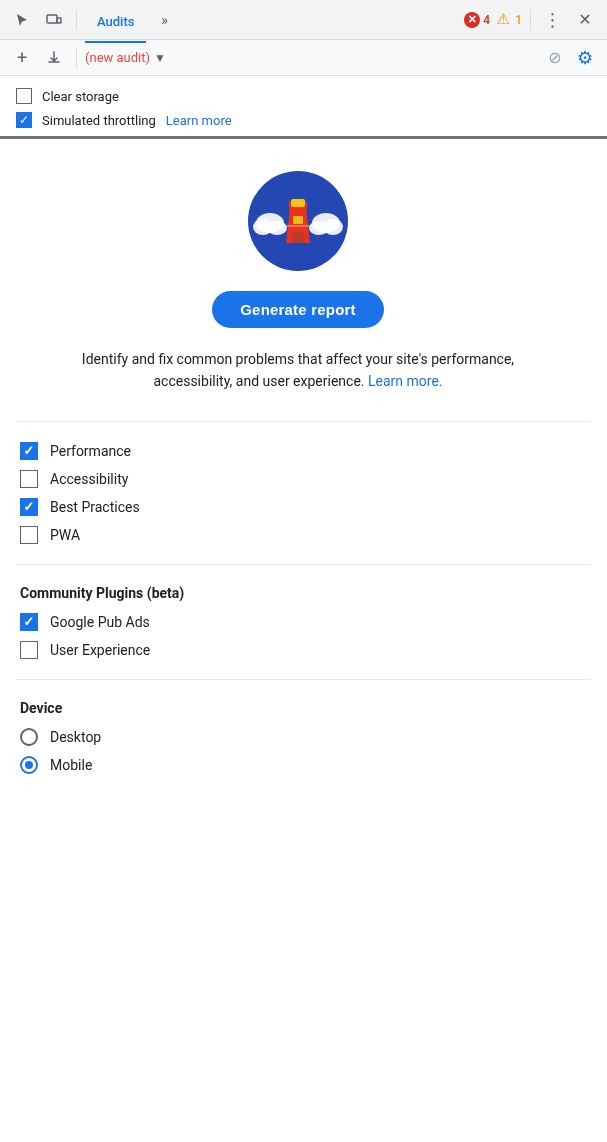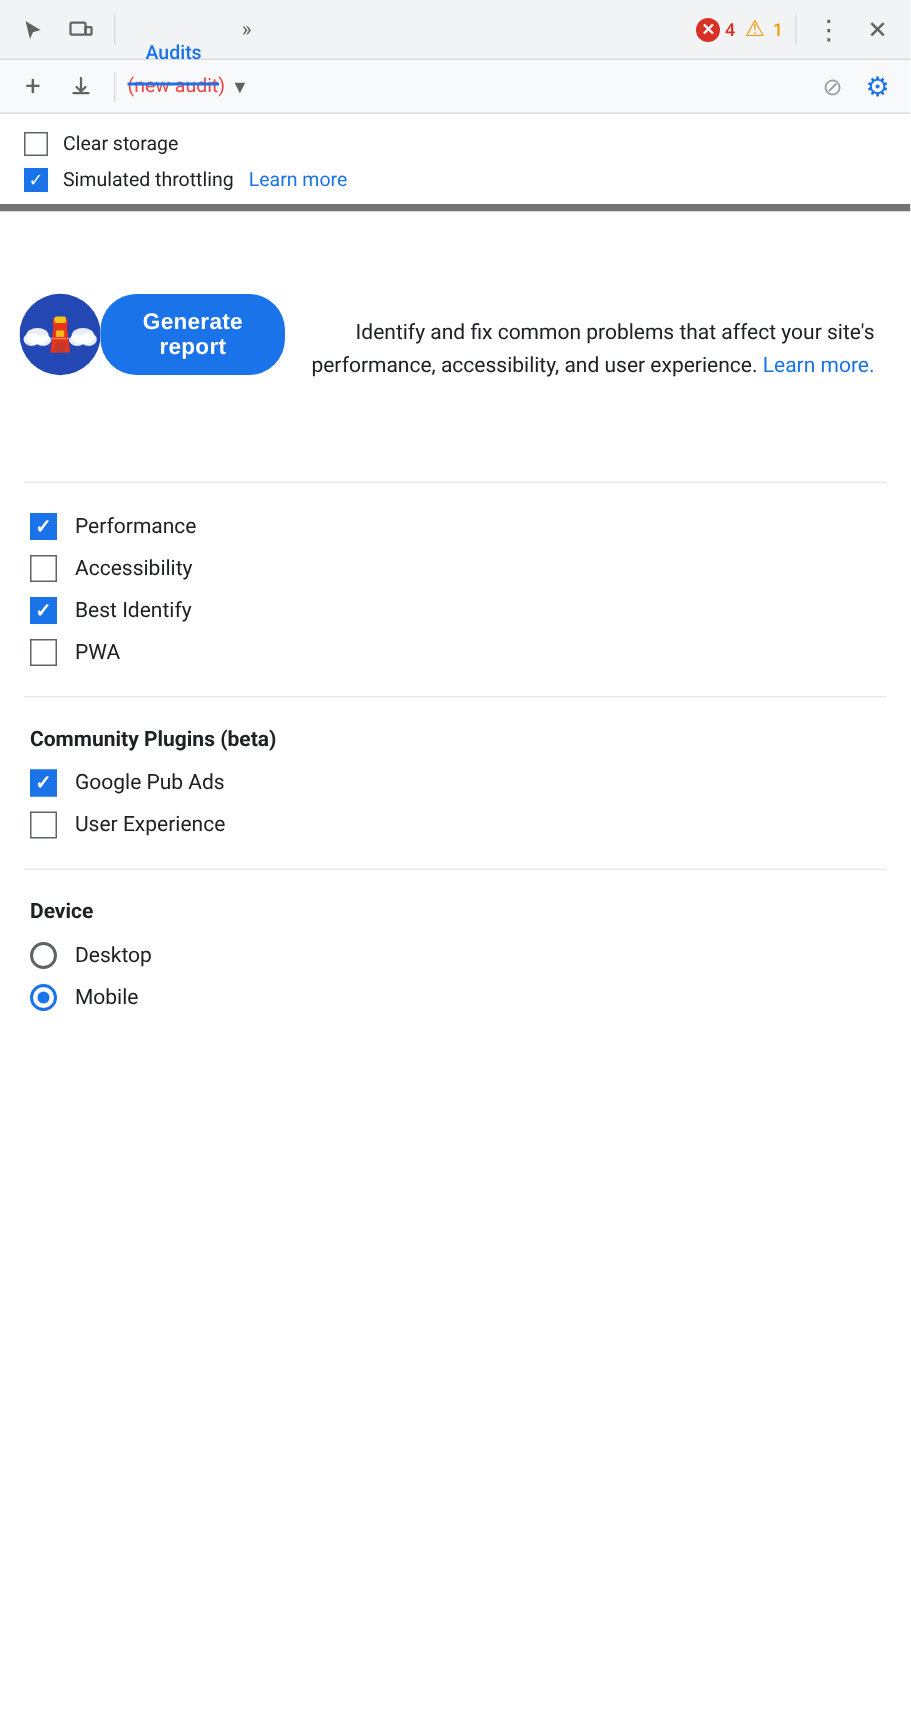--- a/index.html
+++ b/index.html
@@ -44,21 +44,21 @@
       display: flex;
       align-items: center;
       height: 40px;
       padding: 0 12px;
       font-size: 13px;
       font-weight: 500;
       color: #1a73e8;
       border-bottom: 2px solid #1a73e8;
       cursor: pointer;
       position: relative;
-      top: 17px;
+      top: 3px;
     }
     .more-tabs-btn {
       width: 28px;
       height: 28px;
       display: flex;
       align-items: center;
       justify-content: center;
       cursor: pointer;
       color: #5f6368;
       font-size: 14px;
@@ -201,21 +201,21 @@
       align-items: center;
       justify-content: center;
       cursor: pointer;
       color: #1a73e8;
       font-size: 18px;
     }
 
     
     .options-row {
       padding: 12px 16px 8px 16px;
-      border-bottom: 5px solid #737373;
+      border-bottom: 3px solid #737373;
       background: #fff;
     }
     .checkbox-row {
       display: flex;
       align-items: center;
       gap: 10px;
       margin-bottom: 8px;
     }
     .checkbox-row:last-child { margin-bottom: 0; }
     .cb-box {
@@ -245,21 +245,21 @@
     .cb-link {
       color: #1a73e8;
       text-decoration: none;
       font-size: 13px;
       cursor: pointer;
     }
 
     
     .hero-area {
       display: flex;
-      flex-direction: row;
+      flex-direction: column;
       align-items: center;
       padding: 32px 24px 24px 13px;
       background: #fff;
     }
     .lighthouse-logo {
       width: 100px;
       height: 100px;
       margin-bottom: 20px;
     }
     .generate-btn {
@@ -270,21 +270,21 @@
       padding: 10px 28px;
       font-size: 15px;
       font-weight: 600;
       cursor: pointer;
       margin-bottom: 20px;
       letter-spacing: 0.2px;
     }
     .hero-description {
       font-size: 14px;
       color: #202124;
-      text-align: right;
+      text-align: center;
       line-height: 1.6;
       max-width: 460px;
     }
     .hero-description .learn-link {
       color: #1a73e8;
       text-decoration: none;
       cursor: pointer;
     }
 
     
@@ -489,21 +489,21 @@
   <div class="category-item">
     <div class="cat-checkbox">
     </div>
     <span class="cat-label">Accessibility</span>
   </div>
 
   <div class="category-item">
     <div class="cat-checkbox checked">
       <span class="cat-checkmark">✓</span>
     </div>
-    <span class="cat-label">Best Identify</span>
+    <span class="cat-label">Best Practices</span>
   </div>
 
 
   <div class="category-item">
     <div class="cat-checkbox">
     </div>
     <span class="cat-label">PWA</span>
   </div>
 </div>
 

